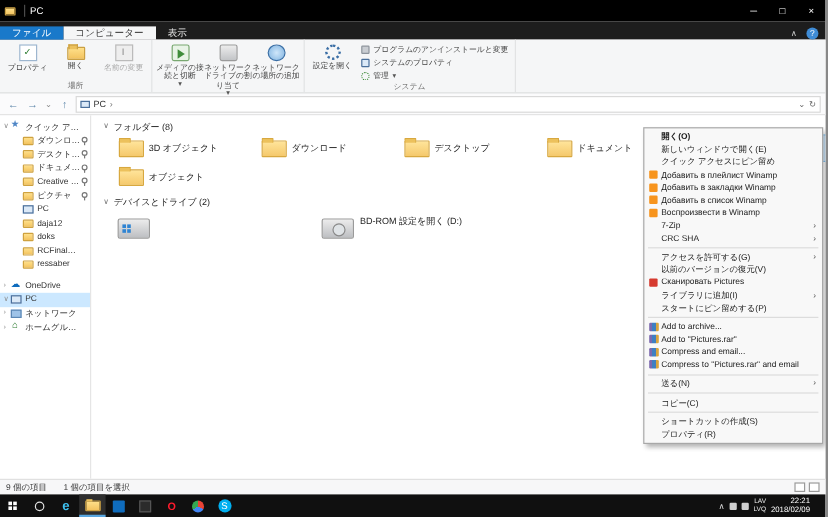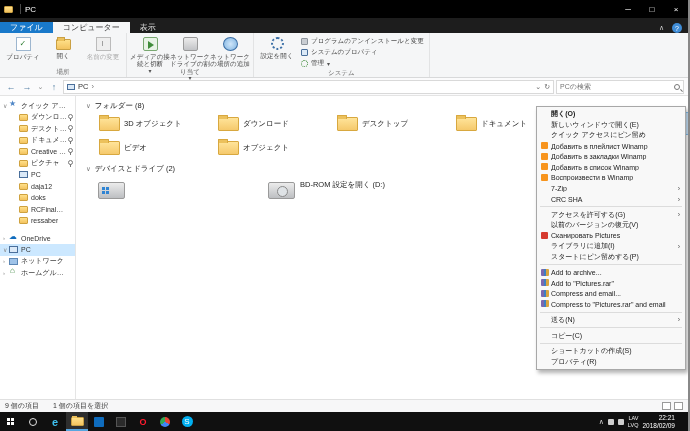--- a/index.html
+++ b/index.html
@@ -245,24 +245,20 @@
     <span class="navbtn sm">⌄</span>
     <span class="navbtn">↑</span>
     <div class="crumbbar">
       <span class="pc-mini"></span>
       <span>PC</span>
       <span class="crumb-sep">›</span>
       <span class="spacer"></span>
       <span class="addr-dd">⌄</span>
       <span class="addr-refresh">↻</span>
     </div>
-    <div class="searchbox">
-      <input placeholder="PCの検索" style="">
-      <span class="mag"></span>
-    </div>
   </div>
 
   <div class="main">
     <div class="sidebar">
 
         <div class="side-item lvl0 ic-star">
           <span class="chev">∨</span>
           <span class="sicon"></span>
           <span class="slabel">クイック アクセス</span>
           <span class="pin"></span>
@@ -392,24 +388,20 @@
           <div class="tile">
             <span class="ficon"></span>
             <span class="tlabel">ドキュメント</span>
           </div>
 
           <div class="tile selected">
             <span class="ficon"></span>
             <span class="tlabel">ピクチャ</span>
           </div>
 
-          <div class="tile">
-            <span class="ficon"></span>
-            <span class="tlabel">ビデオ</span>
-          </div>
 
           <div class="tile">
             <span class="ficon"></span>
             <span class="tlabel">オブジェクト</span>
           </div>
         </div>
 
       <div class="group-head">
         <span class="gchev">∨</span>
         <span>デバイスとドライブ (2)</span>

